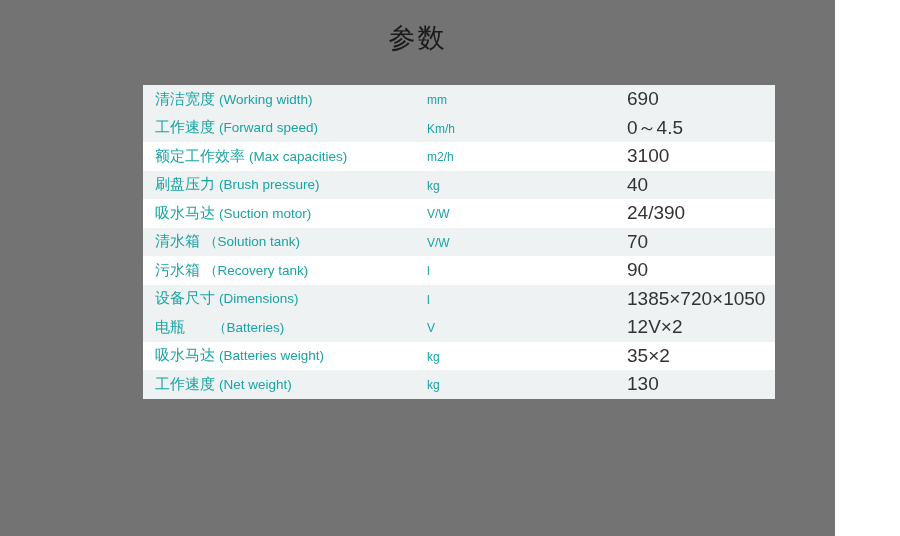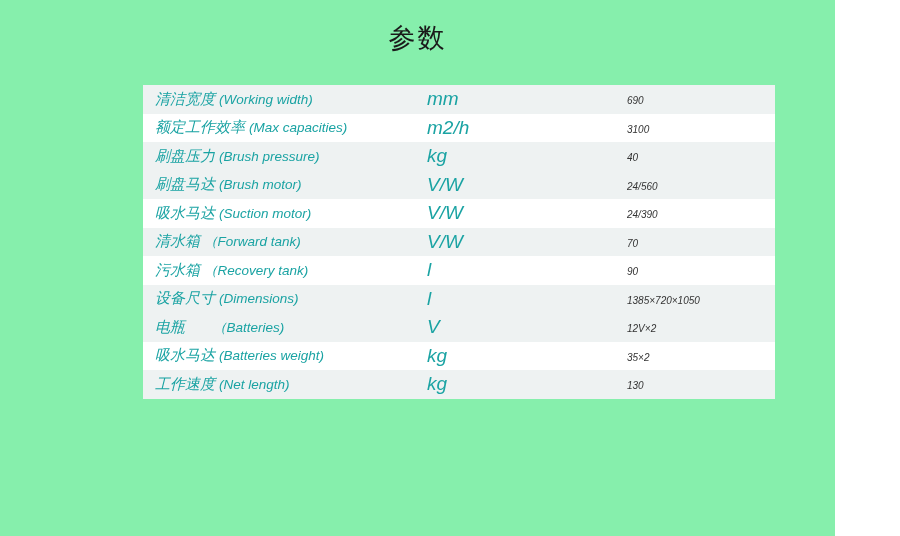--- a/index.html
+++ b/index.html
@@ -10,21 +10,21 @@
     width: 900px;
     height: 536px;
     background: #ffffff;
     font-family: "Liberation Sans", sans-serif;
     overflow: hidden;
   }
   .page {
     position: relative;
     width: 835px;
     height: 536px;
-    background: #86efac;
+    background: #737373;
   }
   .page-title {
     text-align: center;
     font-size: 27px;
     color: #1a1a1a;
     font-weight: normal;
     letter-spacing: 2px;
     padding-top: 20px;
     margin: 0;
     font-family: "DejaVu Sans", "Liberation Sans", sans-serif;
@@ -46,21 +46,20 @@
   .spec-table tr.even {
     background: #ffffff;
   }
   .spec-table td {
     padding: 0;
     vertical-align: middle;
     font-size: 14.5px;
     color: #128c8c;
     white-space: nowrap;
     overflow: hidden;
-    font-style: italic;
   }
   .col-name {
     width: 272px;
     padding-left: 12px !important;
   }
   .col-unit {
     width: 200px;
   }
   .col-value {
     width: 148px;
@@ -71,26 +70,26 @@
     font-size: 15px;
     color: #1aa3a3;
   }
   .en {
     font-family: "Liberation Sans", sans-serif;
     font-size: 13.5px;
     color: #1aa3a3;
   }
   .unit {
     font-family: "Liberation Sans", sans-serif;
+    font-size: 12px;
+    color: #1aa3a3;
+  }
+  .val {
+    font-family: "Liberation Sans", sans-serif;
     font-size: 19px;
-    color: #1aa3a3;
-  }
-  .val {
-    font-family: "Liberation Sans", sans-serif;
-    font-size: 10px;
     color: #333333;
     margin-top: 24px;
   }
   .pad-sm { padding-left: 4px; }
 </style>
 </head>
 <body>
 
 <div class="page">
 
@@ -105,20 +104,31 @@
         </td>
         <td class="col-unit">
           <span class="unit">mm</span>
         </td>
         <td class="col-value">
           <span class="val">690</span>
         </td>
       </tr>
 
 
+      <tr class="odd">
+        <td class="col-name">
+          <span class="cn">工作速度</span><span class="en pad-sm">(Forward speed)</span>
+        </td>
+        <td class="col-unit">
+          <span class="unit">Km/h</span>
+        </td>
+        <td class="col-value">
+          <span class="val">0～4.5</span>
+        </td>
+      </tr>
 
       <tr class="even">
         <td class="col-name">
           <span class="cn">额定工作效率</span><span class="en pad-sm">(Max capacities)</span>
         </td>
         <td class="col-unit">
           <span class="unit">m2/h</span>
         </td>
         <td class="col-value">
           <span class="val">3100</span>
@@ -131,52 +141,41 @@
         </td>
         <td class="col-unit">
           <span class="unit">kg</span>
         </td>
         <td class="col-value">
           <span class="val">40</span>
         </td>
       </tr>
 
 
-      <tr class="odd">
-        <td class="col-name">
-          <span class="cn">刷盘马达</span><span class="en pad-sm">(Brush motor)</span>
+
+      <tr class="even">
+        <td class="col-name">
+          <span class="cn">吸水马达</span><span class="en pad-sm">(Suction motor)</span>
         </td>
         <td class="col-unit">
           <span class="unit">V/W</span>
         </td>
         <td class="col-value">
-          <span class="val">24/560</span>
-        </td>
-      </tr>
-
-      <tr class="even">
-        <td class="col-name">
-          <span class="cn">吸水马达</span><span class="en pad-sm">(Suction motor)</span>
+          <span class="val">24/390</span>
+        </td>
+      </tr>
+
+      <tr class="odd">
+        <td class="col-name">
+          <span class="cn">清水箱</span><span class="en pad-sm">（Solution tank)</span>
         </td>
         <td class="col-unit">
           <span class="unit">V/W</span>
         </td>
         <td class="col-value">
-          <span class="val">24/390</span>
-        </td>
-      </tr>
-
-      <tr class="odd">
-        <td class="col-name">
-          <span class="cn">清水箱</span><span class="en pad-sm">（Forward tank)</span>
-        </td>
-        <td class="col-unit">
-          <span class="unit">V/W</span>
-        </td>
-        <td class="col-value">
           <span class="val">70</span>
         </td>
       </tr>
 
       <tr class="even">
         <td class="col-name">
           <span class="cn">污水箱</span><span class="en pad-sm">（Recovery tank)</span>
         </td>
         <td class="col-unit">
           <span class="unit">l</span>
@@ -218,21 +217,21 @@
         <td class="col-unit">
           <span class="unit">kg</span>
         </td>
         <td class="col-value">
           <span class="val">35×2</span>
         </td>
       </tr>
 
       <tr class="odd">
         <td class="col-name">
-          <span class="cn">工作速度</span><span class="en pad-sm">(Net length)</span>
+          <span class="cn">工作速度</span><span class="en pad-sm">(Net weight)</span>
         </td>
         <td class="col-unit">
           <span class="unit">kg</span>
         </td>
         <td class="col-value">
           <span class="val">130</span>
         </td>
       </tr>
 
     </tbody>

